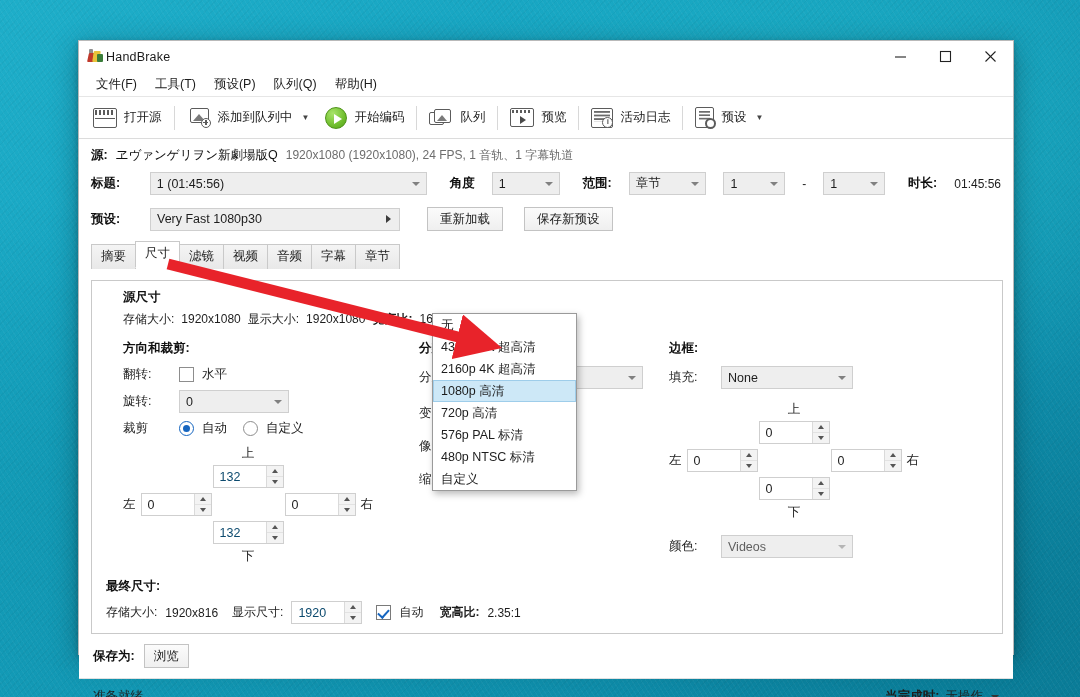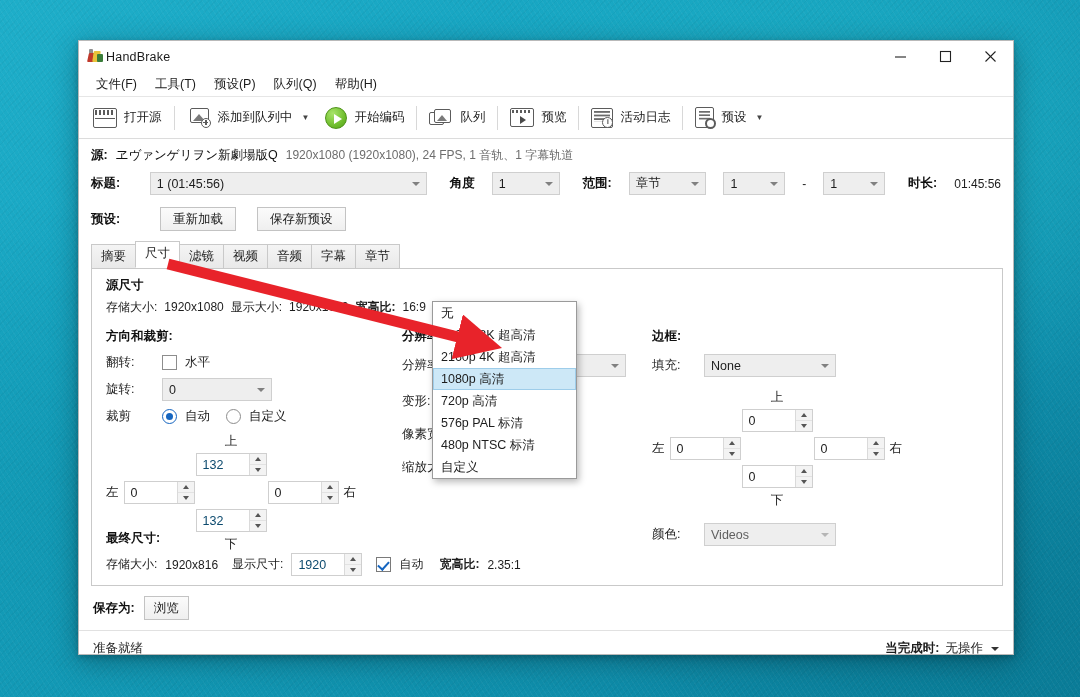--- a/index.html
+++ b/index.html
@@ -202,26 +202,27 @@
   .tabbar { display:flex; padding: 6px 0 0 12px; align-items:flex-end; }
   .tab {
     font-size:12.5px; color:#1b1b1b;
     padding: 3px 9px 4px 9px;
     border:1px solid #c9c9c9; border-bottom: none;
     background: linear-gradient(#f4f4f4,#e8e8e8);
     margin-right:-1px; position:relative; top:1px;
   }
   .tab.active { background:#fff; border-bottom:1px solid #fff; z-index:3; padding-bottom:5px; top:0px;}
   .panel {
-    margin: 0 10px 0 12px;
+    margin: 12px 10px 0 12px;
     border:1px solid #c9c9c9;
     background:#fff;
     flex: 0 0 auto;
-    height: 318px;
+    height: 354px;
     position: relative;
+    padding-left: 17px;
   }
 
   .sec-title { font-weight:bold; font-size:12.5px; color:#111; }
   .small { font-size:12px; color:#1d1d1d;}
 
   .cols { display:flex; }
   .col-left  { width: 310px; padding-left: 14px; }
   .col-mid   { width: 250px; }
   .col-right { width: 300px; }
 
@@ -408,20 +409,24 @@
       <div class="ctl" style="width:62px">
         <span>1</span>
         <span class="chev"></span>
       </div>
       <span class="lbl-b" style="margin-left:6px">时长:</span>
       <span class="small">01:45:56</span>
     </div>
 
     <div class="frow" style="padding-top:8px;">
       <span class="lbl-b" style="width:42px">预设:</span>
+      <div class="ctl" style="width:250px">
+        <span>Very Fast 1080p30</span>
+        <span class="chev-r"></span>
+      </div>
       <div class="btn" style="margin-left:10px">重新加载</div>
       <div class="btn" style="margin-left:4px">保存新预设</div>
     </div>
 
     <div class="tabbar">
       <div class="tab">摘要</div>
       <div class="tab active">尺寸</div>
       <div class="tab">滤镜</div>
       <div class="tab">视频</div>
       <div class="tab">音频</div>

